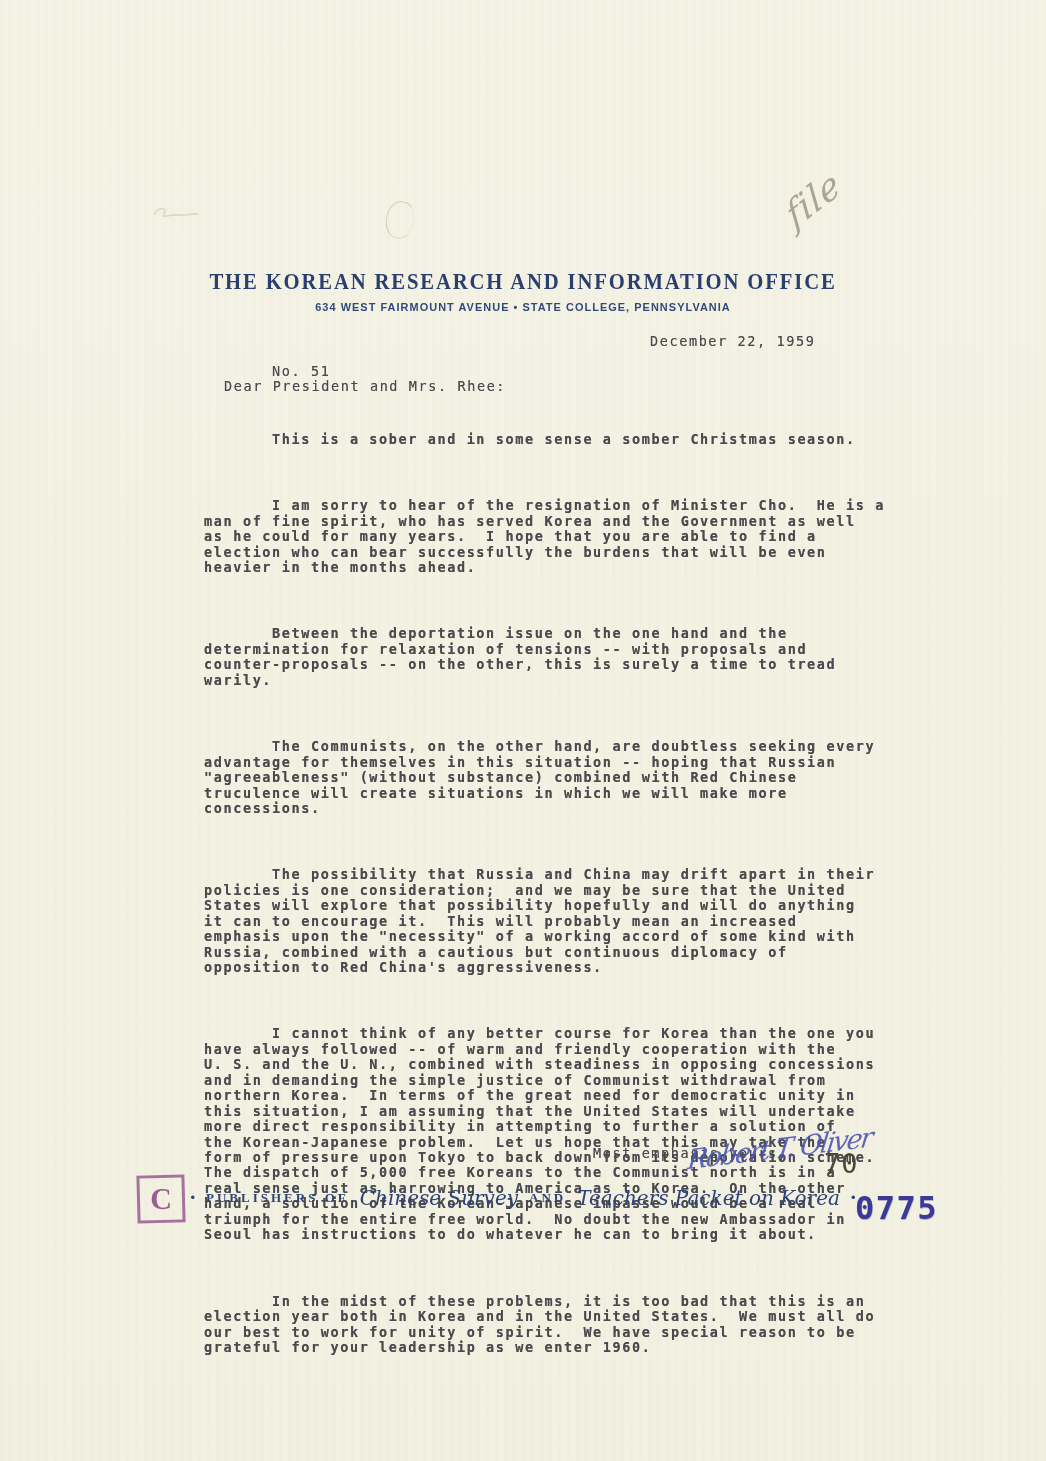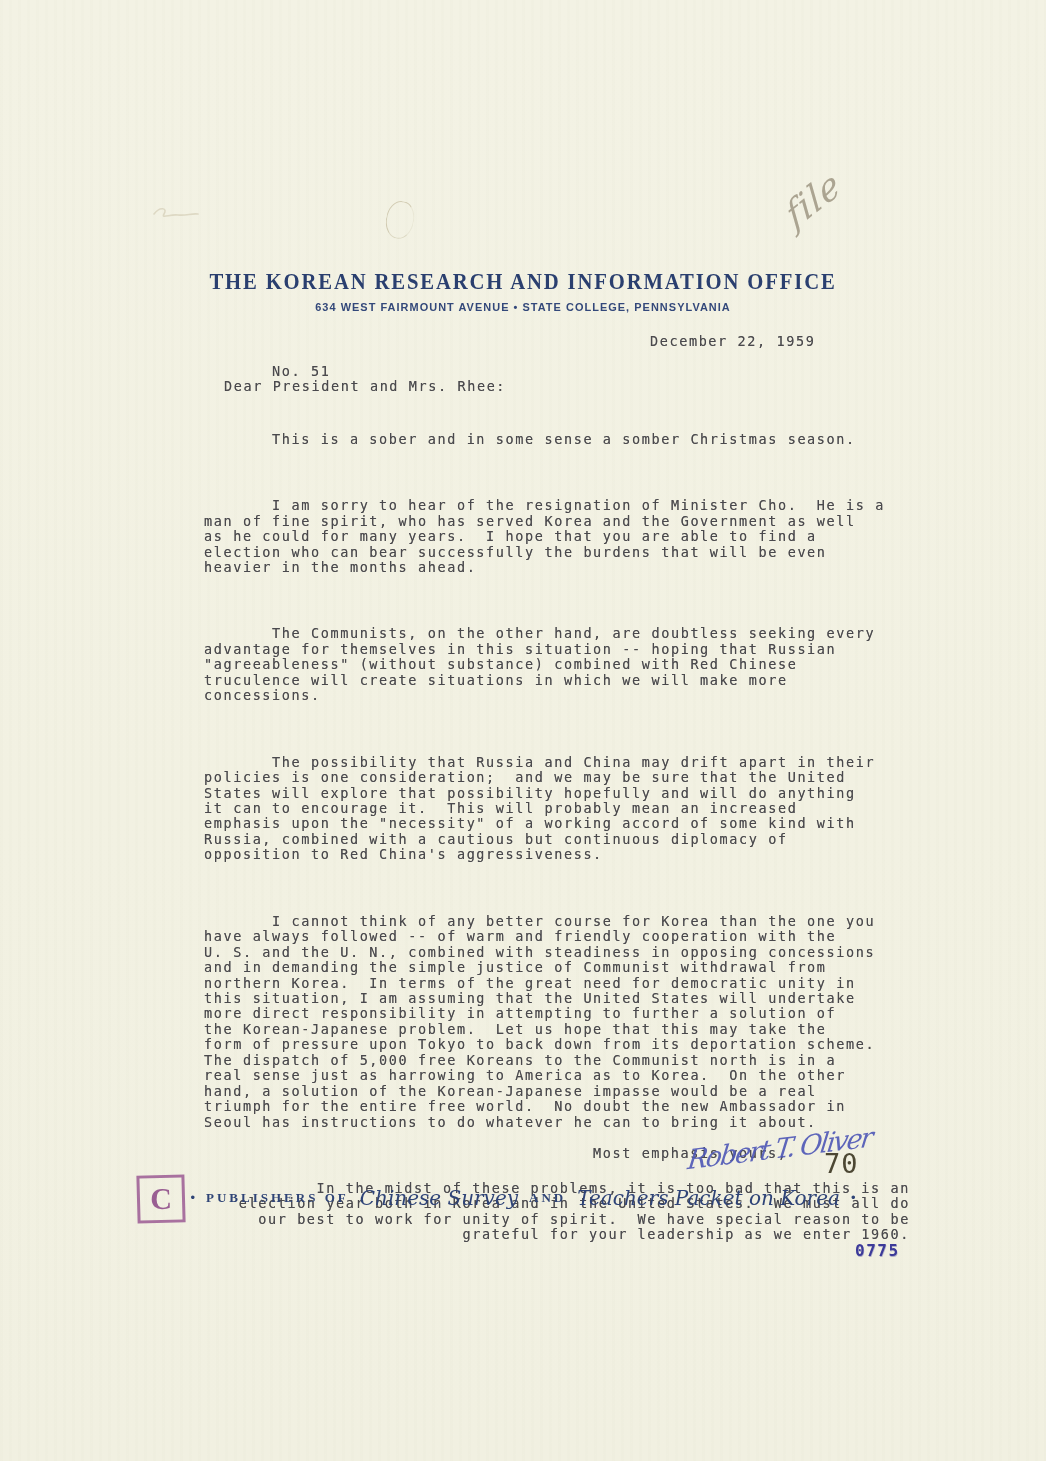--- a/index.html
+++ b/index.html
@@ -59,22 +59,22 @@
     line-height: 15.45px; color: #4a494d;
     text-shadow: 0 0 0.4px rgba(60,60,64,0.55);
   }
   .date      { position: absolute; left: 650px; top: 334px; }
   .letter-no { position: absolute; left: 272px; top: 364px; }
   .salutation{ position: absolute; left: 204px; top: 379px; padding-left: 20px; }
   .body-block{
     position: absolute; left: 204px; top: 401px; width: 706px;
     white-space: pre-wrap;
   }
-  .body-block p { margin: 0 0 20px 0; white-space: pre-wrap; }
-  .body-block p:last-child { margin-bottom: 0; text-align: right; }
+  .body-block p { margin: 0 0 20px 0; white-space: pre-wrap; font-weight: bold; }
+  .body-block p:last-child { margin-bottom: 0; }
   .closing   { position: absolute; left: 593px; top: 1146px; }
   
   .signature {
     position: absolute; left: 688px; top: 1144px;
     font-family: "DejaVu Serif", serif; font-style: italic;
     font-size: 27px; color: #4e57b6;
     transform: rotate(-7deg) skewX(-14deg);
     transform-origin: left center;
     letter-spacing: -2px; white-space: nowrap;
     opacity: 0.9;
@@ -94,23 +94,23 @@
     font-family: Liberation Serif, serif; font-weight: bold;
     font-size: 13px; letter-spacing: 3px;
     position: relative; top: -3px;
   }
   .footer .bullet { font-size: 13px; position: relative; top: -3px; }
   .footer .script {
     font-family: "DejaVu Serif", serif; font-style: italic;
     font-size: 20px; letter-spacing: 0px; color: #2e4377;
   }
   .stamp-number {
-    position: absolute; left: 855px; top: 1241px;
+    position: absolute; left: 855px; top: 1189px;
     font-family: "DejaVu Sans Mono", monospace; font-weight: bold;
-    font-size: 16px; letter-spacing: 1.5px; color: #3c3a99;
+    font-size: 32px; letter-spacing: 1.5px; color: #3c3a99;
     text-shadow: 0.5px 0.5px 0 rgba(60,58,153,0.35);
   }
   .c-stamp {
     position: absolute; left: 137px; top: 1175px;
     width: 42px; height: 42px;
     border: 3px solid rgba(150,81,143,0.8);
     display: flex; align-items: center; justify-content: center;
     font-family: "Liberation Serif", serif; font-weight: bold;
     font-size: 30px; color: rgba(141,74,136,0.88);
     transform: rotate(-1.5deg);
@@ -134,20 +134,24 @@
   <div class="tw letter-no">No. 51</div>
   <div class="tw salutation">Dear President and Mrs. Rhee:</div>
 
   <div class="tw body-block">
     <p>       This is a sober and in some sense a somber Christmas season.</p>
     <p>       I am sorry to hear of the resignation of Minister Cho.  He is a
 man of fine spirit, who has served Korea and the Government as well
 as he could for many years.  I hope that you are able to find a
 election who can bear successfully the burdens that will be even
 heavier in the months ahead.</p>
+    <p>       Between the deportation issue on the one hand and the
+determination for relaxation of tensions -- with proposals and
+counter-proposals -- on the other, this is surely a time to tread
+warily.</p>
     <p>       The Communists, on the other hand, are doubtless seeking every
 advantage for themselves in this situation -- hoping that Russian
 "agreeableness" (without substance) combined with Red Chinese
 truculence will create situations in which we will make more
 concessions.</p>
     <p>       The possibility that Russia and China may drift apart in their
 policies is one consideration;  and we may be sure that the United
 States will explore that possibility hopefully and will do anything
 it can to encourage it.  This will probably mean an increased
 emphasis upon the "necessity" of a working accord of some kind with

